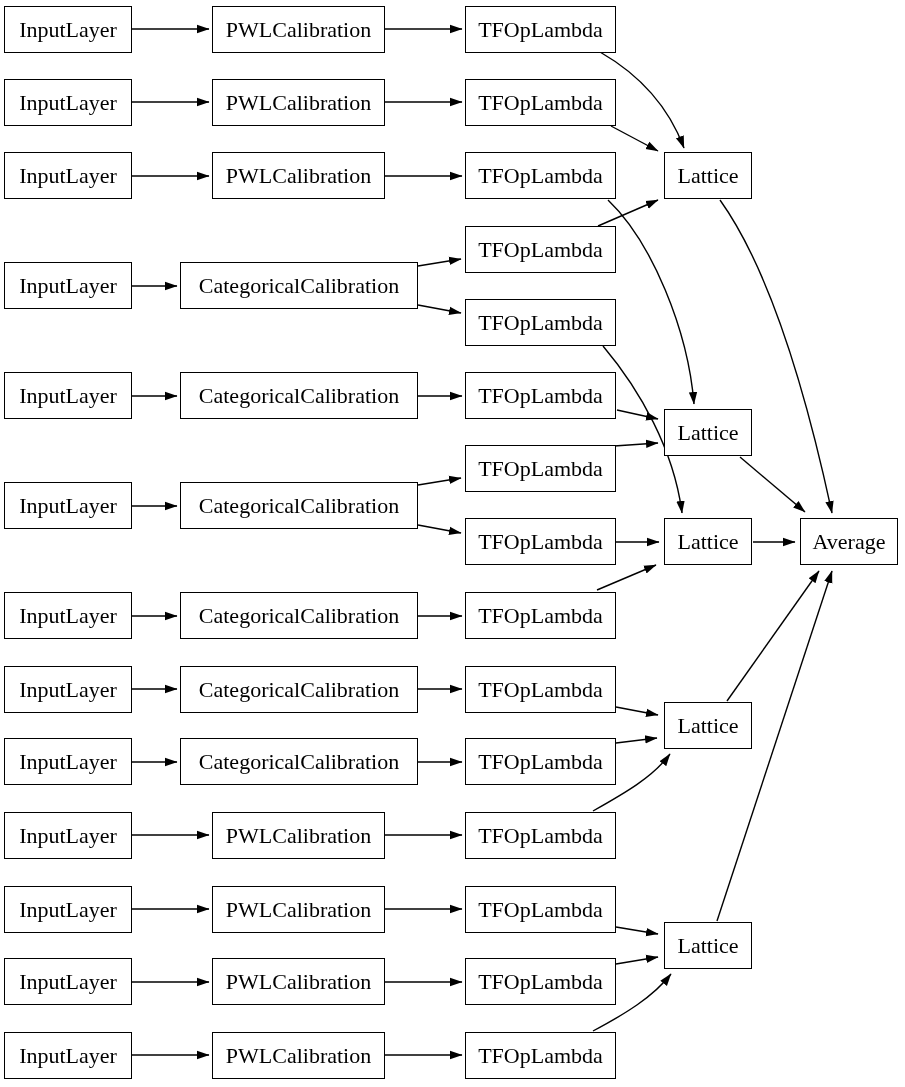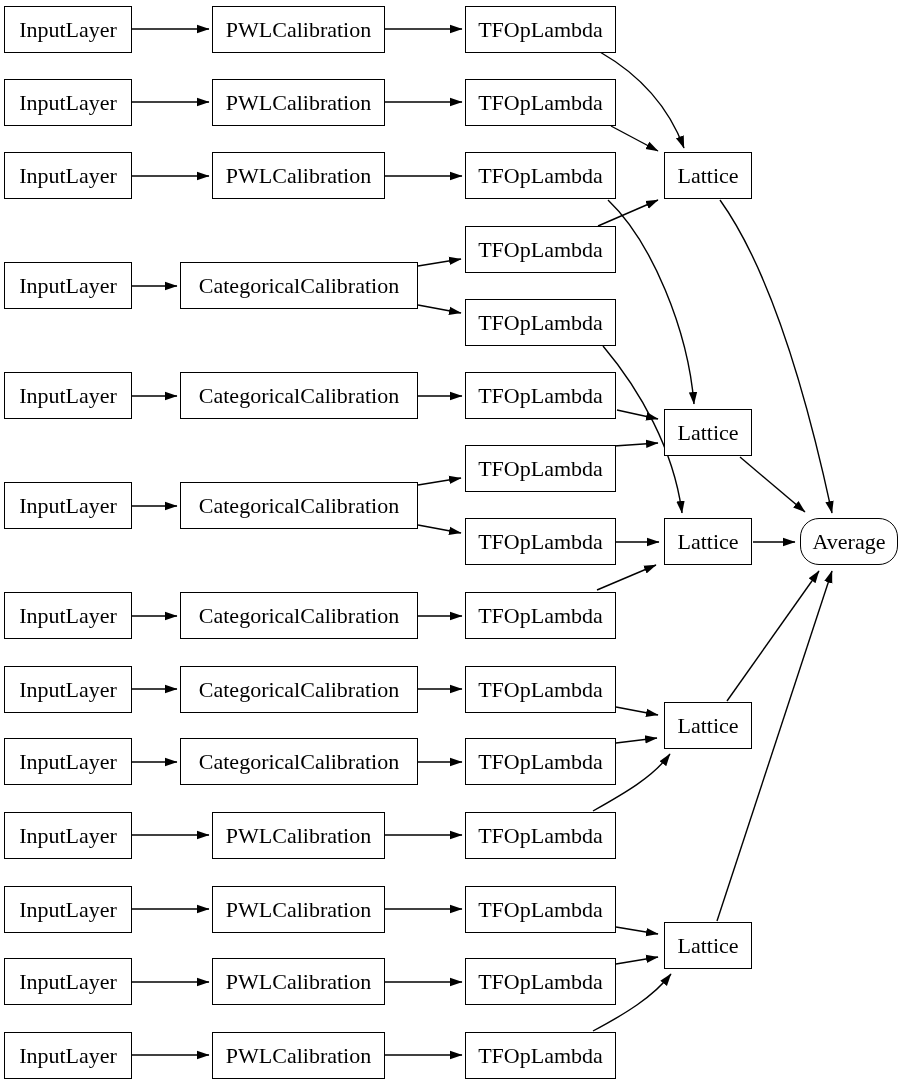--- a/index.html
+++ b/index.html
@@ -115,15 +115,15 @@
       <div class="node" style="left: 212px; top: 958px; width: 173px; height: 47px;">PWLCalibration</div>
       <div class="node" style="left: 465px; top: 958px; width: 151px; height: 47px;">TFOpLambda</div>
       <div class="node" style="left: 4px; top: 1032px; width: 128px; height: 47px;">InputLayer</div>
       <div class="node" style="left: 212px; top: 1032px; width: 173px; height: 47px;">PWLCalibration</div>
       <div class="node" style="left: 465px; top: 1032px; width: 151px; height: 47px;">TFOpLambda</div>
       <div class="node" style="left: 664px; top: 152px; width: 88px; height: 47px;">Lattice</div>
       <div class="node" style="left: 664px; top: 409px; width: 88px; height: 47px;">Lattice</div>
       <div class="node" style="left: 664px; top: 518px; width: 88px; height: 47px;">Lattice</div>
       <div class="node" style="left: 664px; top: 702px; width: 88px; height: 47px;">Lattice</div>
       <div class="node" style="left: 664px; top: 922px; width: 88px; height: 47px;">Lattice</div>
-      <div class="node" style="left: 800px; top: 518px; width: 98px; height: 47px; border-radius: 19px;">Average</div>
+      <div class="node" style="left: 800px; top: 518px; width: 98px; height: 47px;">Average</div>
     </div>
 </div>
 
 </body></html>

